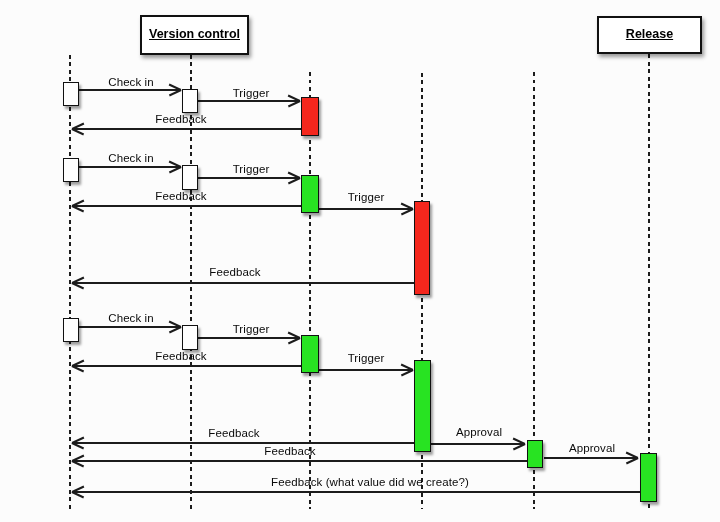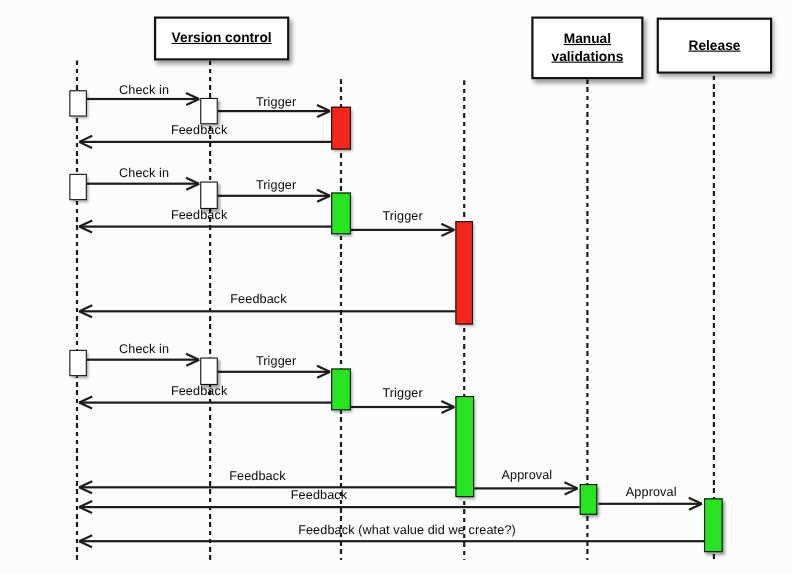--- a/index.html
+++ b/index.html
@@ -119,22 +119,19 @@
     <div class="activation" style="left: 63px; top: 158px; width: 16px; height: 24px; background: rgb(255, 255, 255);"></div>
     <div class="activation" style="left: 182px; top: 165px; width: 16px; height: 25px; background: rgb(255, 255, 255);"></div>
     <div class="activation" style="left: 301px; top: 175px; width: 18px; height: 38px; background: rgb(40, 227, 34);"></div>
     <div class="activation" style="left: 414px; top: 201px; width: 16px; height: 94px; background: rgb(245, 39, 29);"></div>
     <div class="activation" style="left: 63px; top: 318px; width: 16px; height: 24px; background: rgb(255, 255, 255);"></div>
     <div class="activation" style="left: 182px; top: 325px; width: 16px; height: 25px; background: rgb(255, 255, 255);"></div>
     <div class="activation" style="left: 301px; top: 335px; width: 18px; height: 38px; background: rgb(40, 227, 34);"></div>
     <div class="activation" style="left: 414px; top: 360px; width: 17px; height: 92px; background: rgb(40, 227, 34);"></div>
     <div class="activation" style="left: 527px; top: 440px; width: 16px; height: 28px; background: rgb(40, 227, 34);"></div>
     <div class="activation" style="left: 640px; top: 453px; width: 17px; height: 49px; background: rgb(40, 227, 34);"></div>
-    <div class="actor-box" style="left: 140px; top: 15px; width: 123px; height: 40px;">
+    <div class="actor-box" style="left: 140px; top: 15px; width: 109px; height: 40px;">
       <span class="actor-label">Version control</span>
     </div>
-    <div class="actor-box" style="left: 483px; top: 15px; width: 102px; height: 57px;">
-      <span class="actor-label">Manual validations</span>
-    </div>
-    <div class="actor-box" style="left: 597px; top: 16px; width: 105px; height: 51px;">
+    <div class="actor-box" style="left: 597px; top: 16px; width: 105px; height: 38px;">
       <span class="actor-label">Release</span>
     </div>
   </div>
 
 </body></html>

